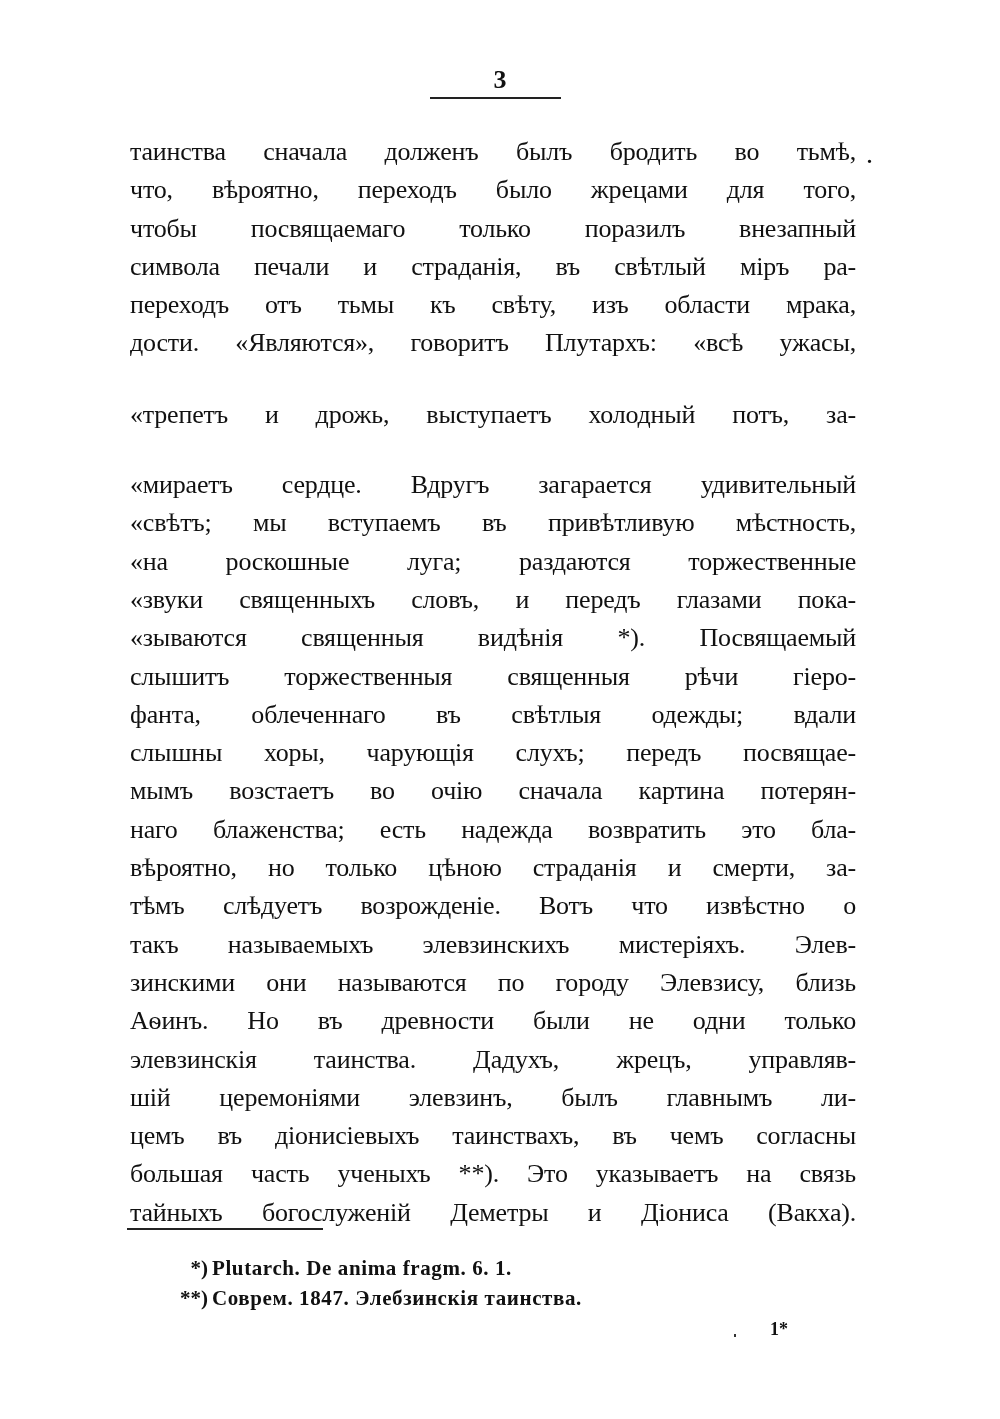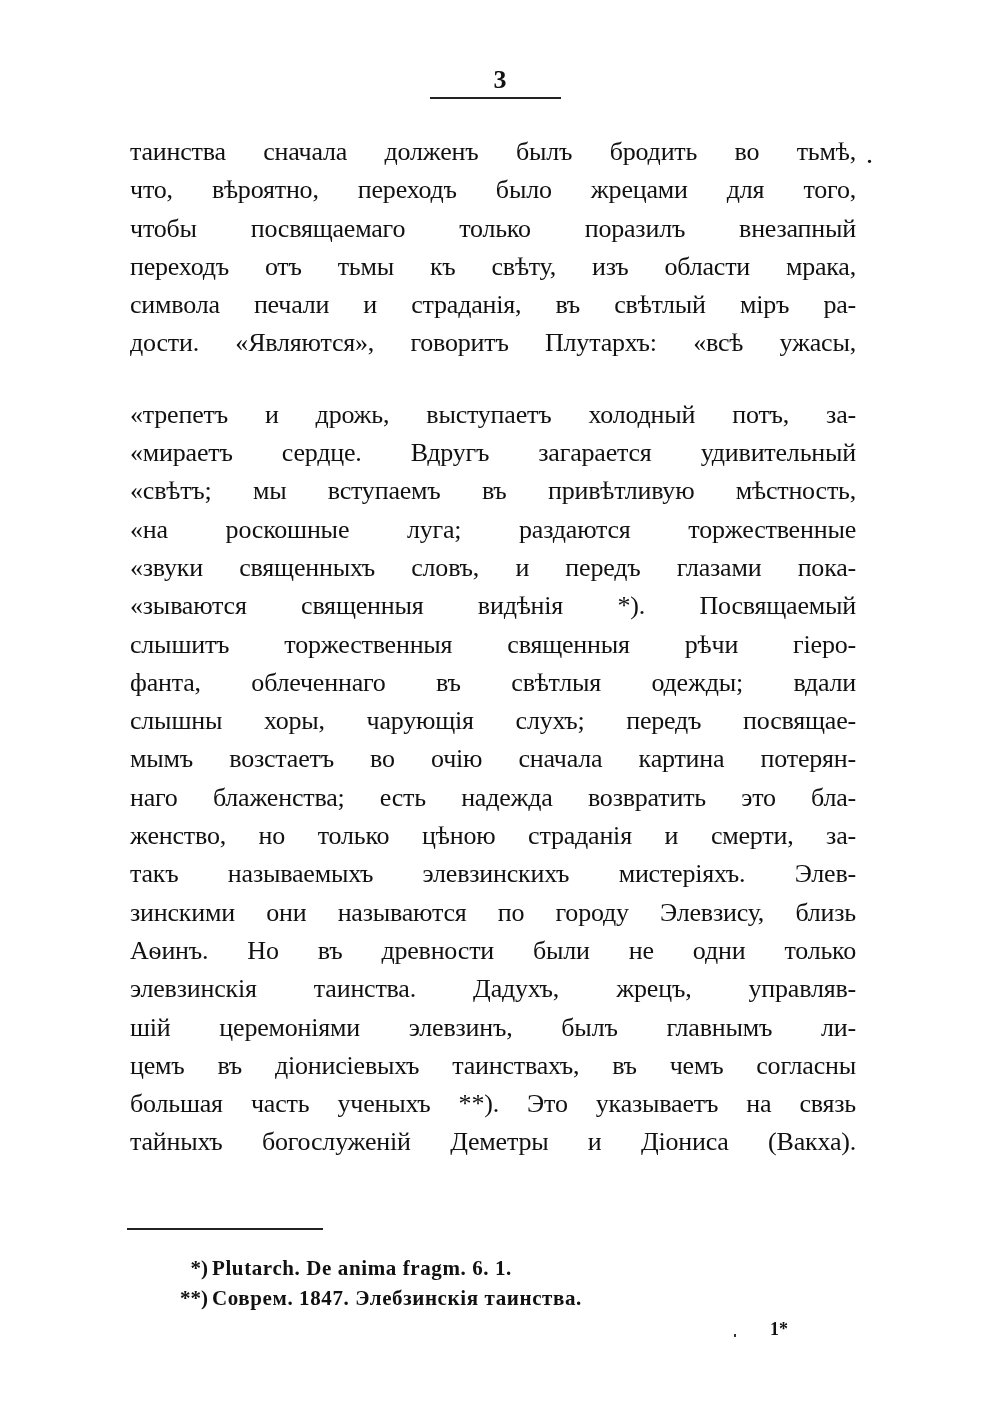--- a/index.html
+++ b/index.html
@@ -114,35 +114,36 @@
 
 <div class="page-number">3</div>
 <div class="header-rule"></div>
 
 <div class="stray-dot">.</div>
 
 <div class="body-text">
   <span class="line" style="white-space: nowrap;">таинства сначала долженъ былъ бродить во тьмѣ,</span>
   <span class="line" style="white-space: nowrap;">что, вѣроятно, переходъ было жрецами для того,</span>
   <span class="line" style="white-space: nowrap;">чтобы посвящаемаго только поразилъ внезапный</span>
+  <span class="line" style="white-space: nowrap;">символа печали и страданія, въ свѣтлый міръ ра-</span>
   <span class="line" style="white-space: nowrap;">переходъ отъ тьмы къ свѣту, изъ области мрака,</span>
-  <span class="line" style="white-space: nowrap;">символа печали и страданія, въ свѣтлый міръ ра-</span>
   <span class="line" style="white-space: nowrap;">дости. «Являются», говоритъ Плутархъ: «всѣ ужасы,</span>
   <span class="line" style="white-space: nowrap; margin-top: 33px;">«трепетъ и дрожь, выступаетъ холодный потъ, за-</span>
-  <span class="line" style="white-space: nowrap;">«мираетъ сердце. Вдругъ загарается удивительный</span>
+  <span class="line" style="white-space: nowrap; margin-top: 32px;">«мираетъ сердце. Вдругъ загарается удивительный</span>
   <span class="line" style="white-space: nowrap;">«свѣтъ; мы вступаемъ въ привѣтливую мѣстность,</span>
   <span class="line" style="white-space: nowrap;">«на роскошные луга; раздаются торжественные</span>
   <span class="line" style="white-space: nowrap;">«звуки священныхъ словъ, и передъ глазами пока-</span>
   <span class="line" style="white-space: nowrap;">«зываются священныя видѣнія *). Посвящаемый</span>
   <span class="line" style="white-space: nowrap;">слышитъ торжественныя священныя рѣчи гіеро-</span>
   <span class="line" style="white-space: nowrap;">фанта, облеченнаго въ свѣтлыя одежды; вдали</span>
   <span class="line" style="white-space: nowrap;">слышны хоры, чарующія слухъ; передъ посвящае-</span>
   <span class="line" style="white-space: nowrap;">мымъ возстаетъ во очію сначала картина потерян-</span>
   <span class="line" style="white-space: nowrap;">наго блаженства; есть надежда возвратить это бла-</span>
-  <span class="line" style="white-space: nowrap;">женство, но только цѣною страданія и смерти, за-</span>
+  <span class="line" style="white-space: nowrap;">вѣроятно, но только цѣною страданія и смерти, за-</span>
+  <span class="line" style="white-space: nowrap;">тѣмъ слѣдуетъ возрожденіе. Вотъ что извѣстно о</span>
   <span class="line" style="white-space: nowrap;">такъ называемыхъ элевзинскихъ мистеріяхъ. Элев-</span>
   <span class="line" style="white-space: nowrap;">зинскими они называются по городу Элевзису, близь</span>
   <span class="line" style="white-space: nowrap;">Аѳинъ. Но въ древности были не одни только</span>
   <span class="line" style="white-space: nowrap;">элевзинскія таинства. Дадухъ, жрецъ, управляв-</span>
   <span class="line" style="white-space: nowrap;">шій церемоніями элевзинъ, былъ главнымъ ли-</span>
   <span class="line" style="white-space: nowrap;">цемъ въ діонисіевыхъ таинствахъ, въ чемъ согласны</span>
   <span class="line" style="white-space: nowrap;">большая часть ученыхъ **). Это указываетъ на связь</span>
   <span class="line" style="white-space: nowrap;">тайныхъ богослуженій Деметры и Діониса (Вакха).</span>
 </div>
 

